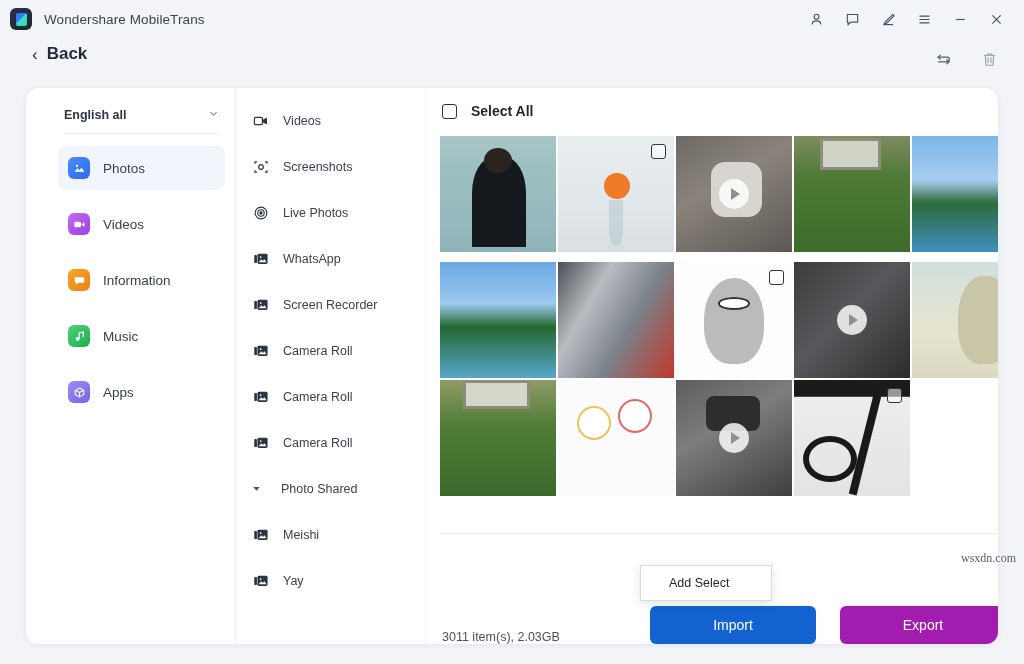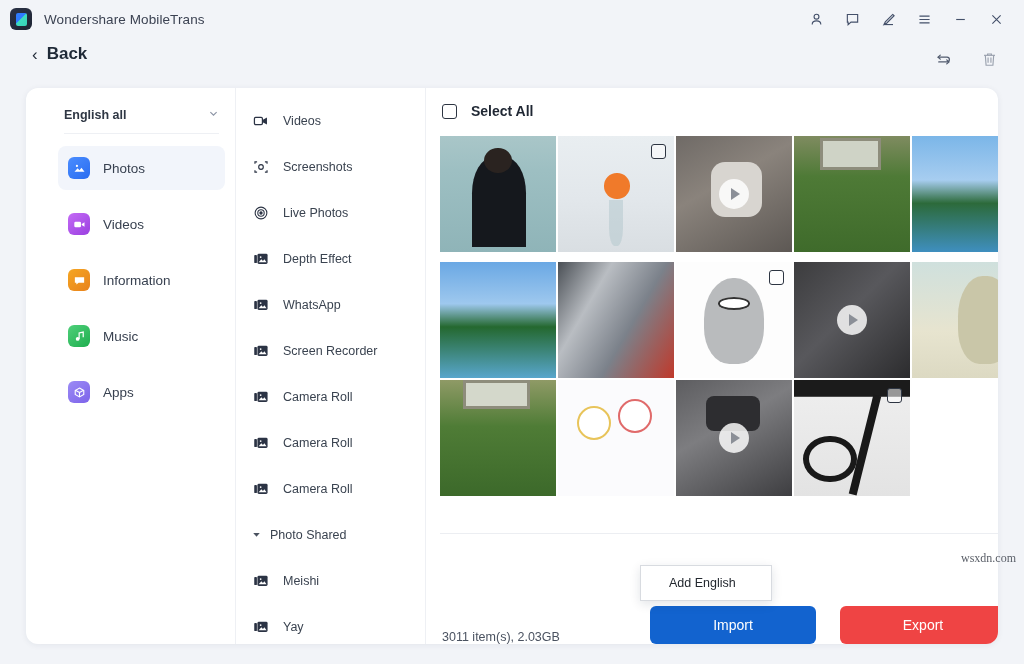--- a/index.html
+++ b/index.html
@@ -111,21 +111,21 @@
     border-right: 1px solid #eef0f4;
     padding-top: 10px;
     overflow: hidden;
   }
   .album-item {
     height: 46px; display: flex; align-items: center; gap: 13px;
     padding: 0 16px; font-size: 12.5px; color: #3a4350;
   }
   .album-item .aico { width: 18px; flex: 0 0 18px; display:flex; align-items:center; justify-content:center; color: #2b3344; }
   .album-group {
-    height: 46px; display: flex; align-items: center; gap: 9px;
+    height: 46px; display: flex; align-items: center; gap: 20px;
     padding: 0 16px; font-size: 12.5px; color: #3a4350;
   }
   .album-group .tri { font-size: 8px; color: #4a5260; }
 
   
   .content { flex: 1 1 auto; height: 100%; position: relative; display: flex; flex-direction: column; }
   .content-scroll { flex: 1 1 auto; overflow: hidden; padding: 0 14px 0 14px; position: relative; }
 
   .select-all-row {
     display: flex; align-items: center; gap: 14px;
@@ -217,21 +217,21 @@
     display: flex; align-items: flex-end;
     padding: 0 16px;
   }
   .footer .info { font-size: 12.5px; color: #4a5260; }
   .btn {
     position: absolute; height: 38px; border-radius: 6px;
     display: flex; align-items: center; justify-content: center;
     font-size: 14px; color: #ffffff;
   }
   .btn-import { left: 224px; width: 166px; background: #1263cf; }
-  .btn-export { left: 414px; width: 166px; background: #ef4444; }
+  .btn-export { left: 414px; width: 166px; background: #a21caf; }
 
   
   .ctx-menu {
     position: absolute; left: 640px; top: 565px;
     width: 132px; background: #ffffff;
     border: 1px solid #d8dbe0;
     box-shadow: 0 3px 10px rgba(20,30,60,.12);
     z-index: 40; padding: 4px 0;
   }
   .ctx-item {
@@ -405,31 +405,20 @@
         <span class="aico">
           <svg width="16" height="16" viewBox="0 0 18 18" fill="none" stroke="currentColor" stroke-width="1.2">
               <circle cx="9" cy="9" r="6.6"></circle>
               <circle cx="9" cy="9" r="3.6"></circle>
               <circle cx="9" cy="9" r="1.3" fill="currentColor"></circle>
             </svg>
         </span>
         <span>Live Photos</span>
       </div>
 
-      <div class="album-item">
-        <span class="aico">
-          <svg width="16" height="16" viewBox="0 0 18 18" fill="currentColor">
-              <rect x="1.4" y="4.4" width="3" height="9.2" rx="1"></rect>
-              <rect x="5" y="3.2" width="11.4" height="11.4" rx="1.6"></rect>
-              <circle cx="8.6" cy="6.8" r="1" fill="#fff"></circle>
-              <path d="M6.4 12.6l3-3.4 1.8 2 1.6-1.9 2.4 3.3z" fill="#fff"></path>
-            </svg>
-        </span>
-        <span>Depth Effect</span>
-      </div>
 
       <div class="album-item">
         <span class="aico">
           <svg width="16" height="16" viewBox="0 0 18 18" fill="currentColor">
               <rect x="1.4" y="4.4" width="3" height="9.2" rx="1"></rect>
               <rect x="5" y="3.2" width="11.4" height="11.4" rx="1.6"></rect>
               <circle cx="8.6" cy="6.8" r="1" fill="#fff"></circle>
               <path d="M6.4 12.6l3-3.4 1.8 2 1.6-1.9 2.4 3.3z" fill="#fff"></path>
             </svg>
         </span>
@@ -574,17 +563,17 @@
 
       <div class="footer">
         <span class="info">3011 item(s), 2.03GB</span>
         <div class="btn btn-import">Import</div>
         <div class="btn btn-export">Export</div>
       </div>
     </div>
   </div>
 
   <div class="ctx-menu">
-    <div class="ctx-item">Add English</div>
+    <div class="ctx-item">Add Select</div>
   </div>
 
   <div class="watermark">wsxdn.com</div>
 </div>
 
 </body></html>

